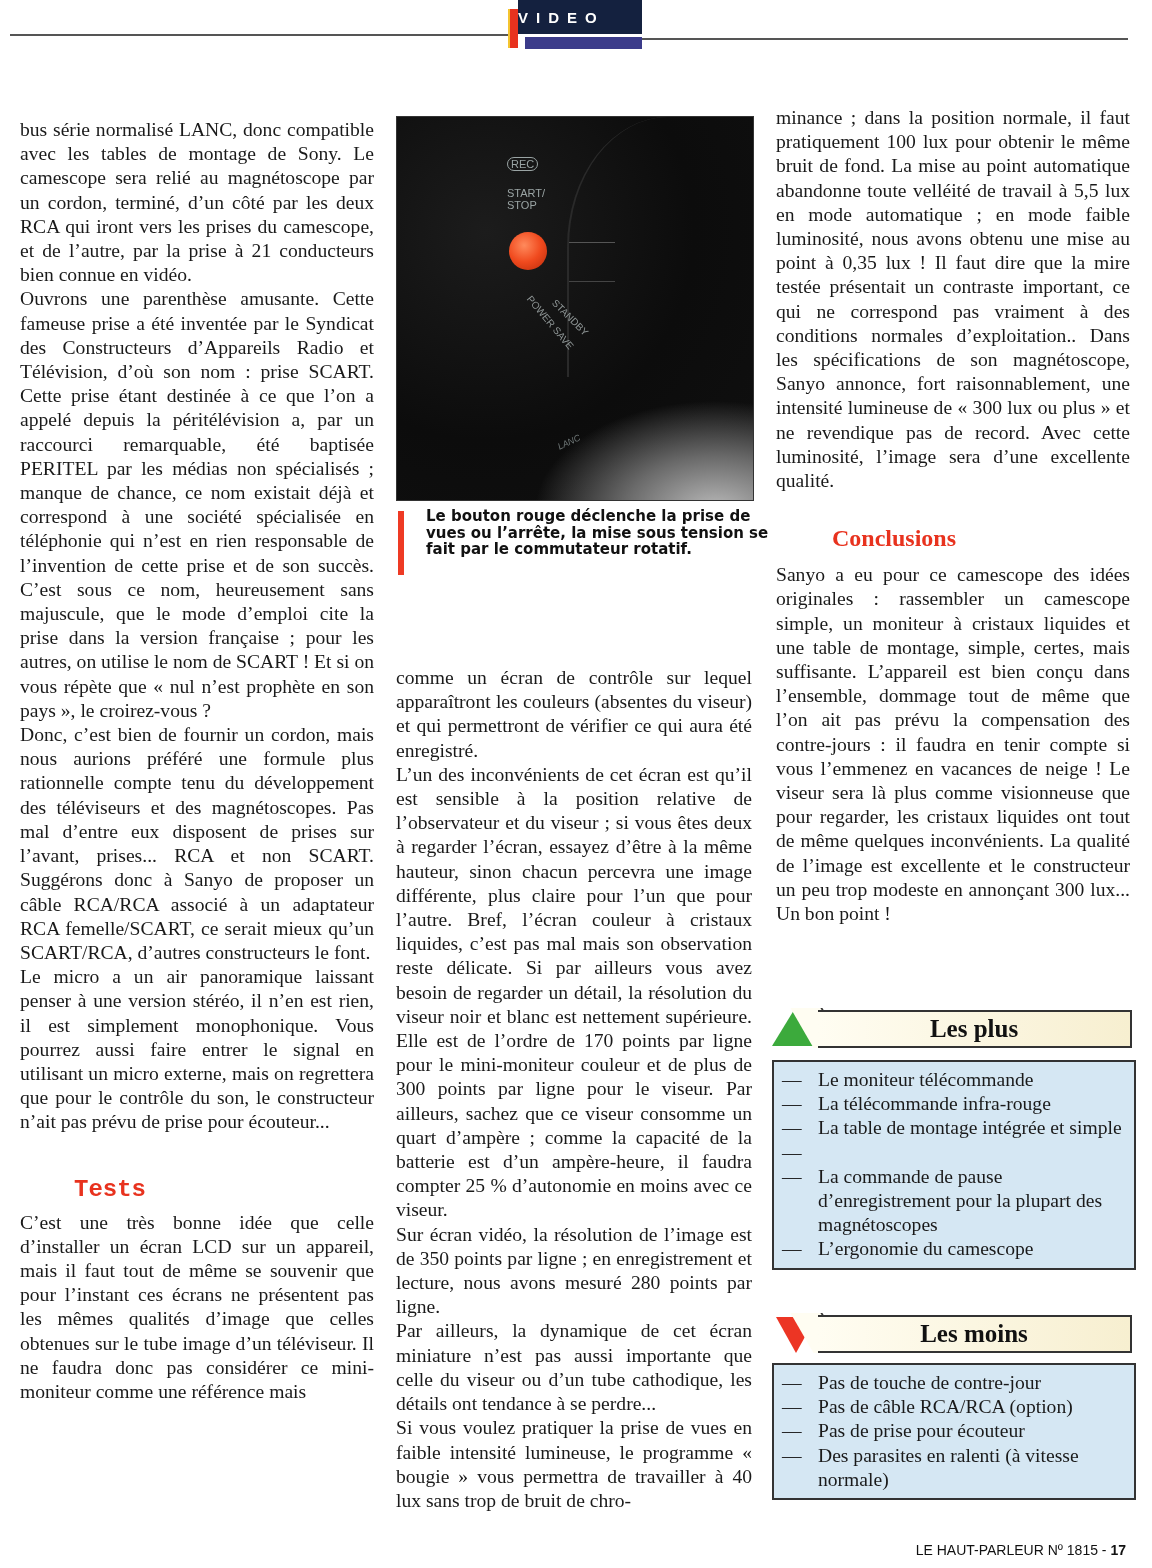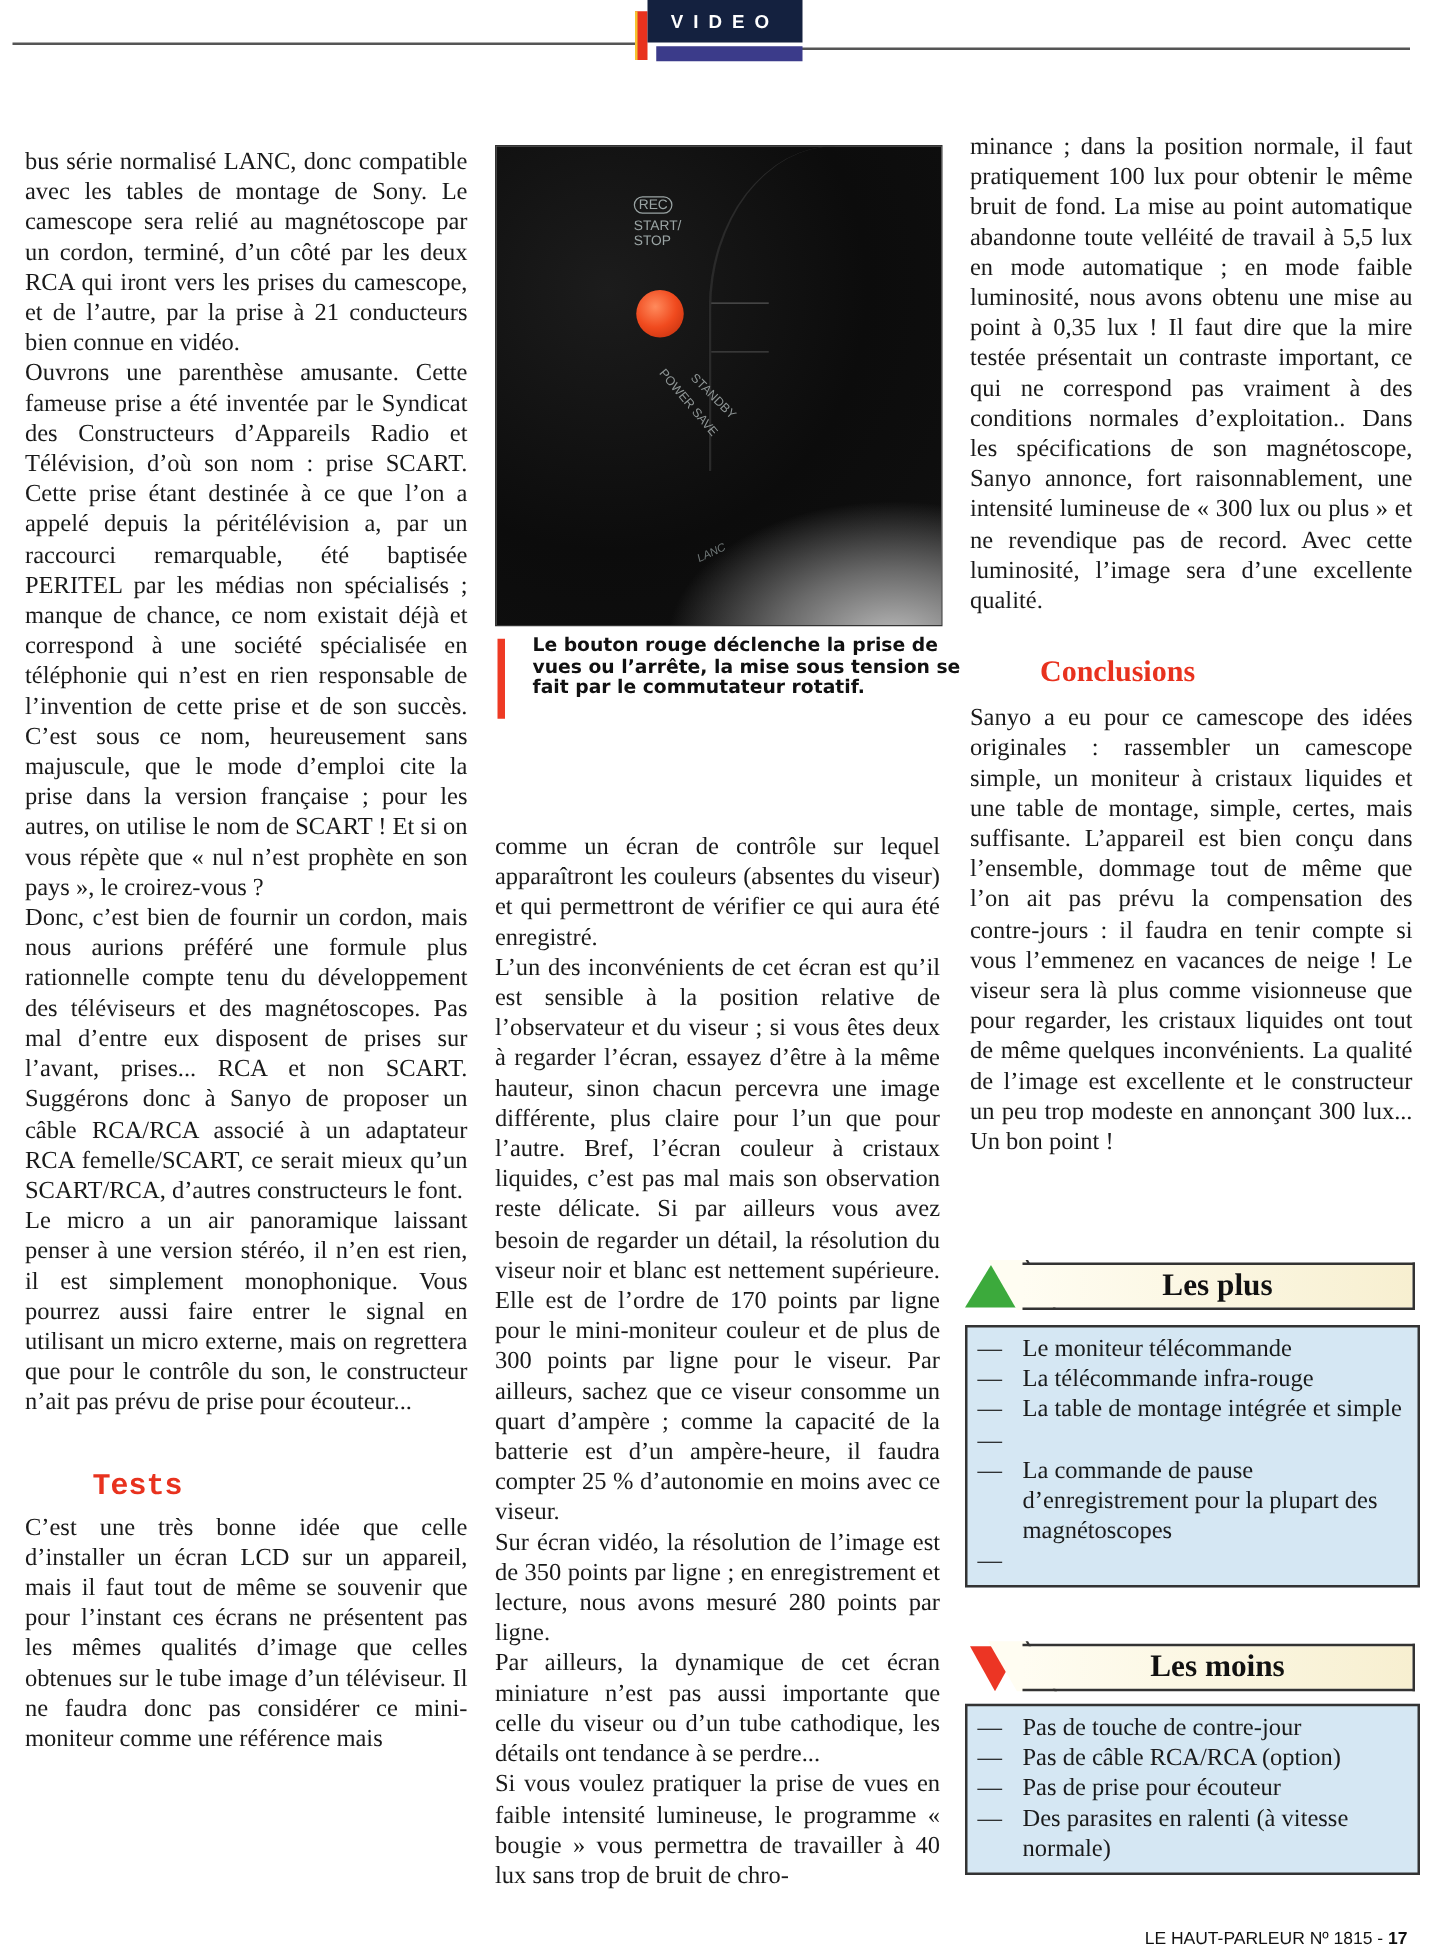--- a/index.html
+++ b/index.html
@@ -6,21 +6,21 @@
   body {
     width: 1152px; height: 1568px; position: relative; overflow: hidden;
     background: #ffffff; color: #1a1a1a;
     font-family: "Liberation Serif", "DejaVu Serif", serif;
   }
   
   .rule-left { position: absolute; left: 10px; top: 34px; width: 498px; height: 2px; background: #555; }
   .rule-right { position: absolute; left: 640px; top: 38px; width: 488px; height: 2px; background: #555; }
   .section-tab {
     position: absolute; left: 518px; top: 0; width: 124px; height: 34px;
-    background: #14213f; color: #fff; display: flex; align-items: center; justify-content: center;
+    background: #14213f; color: #fff; display: flex; align-items: center; justify-content: flex-start;
     font-family: "Liberation Sans", "DejaVu Sans", sans-serif; font-weight: bold; font-size: 15px; letter-spacing: 8px;
   }
   .section-tab-bar { position: absolute; left: 525px; top: 37px; width: 117px; height: 12px; background: #3b3b8a; }
   .section-red { position: absolute; left: 508px; top: 9px; width: 8px; height: 39px; background: #e8321e; border-left: 2px solid #f4c430; }
 
   
   .col { position: absolute; font-size: 19.6px; line-height: 24.2px; text-align: justify; }
   .col p { margin: 0; }
   .col1 { left: 20px; top: 118px; width: 354px; }
   .col2 { left: 396px; top: 624px; width: 356px; margin-top: 42px; }
@@ -33,21 +33,21 @@
   
   .photo {
     position: absolute; left: 396px; top: 116px; width: 356px; height: 383px;
     background: radial-gradient(ellipse at 25% 30%, #1c1c1c 0%, #0c0c0c 55%, #101010 100%);
     border: 1px solid #333; overflow: hidden;
   }
   .photo .shine { position: absolute; right: -40px; bottom: -40px; width: 260px; height: 140px;
     background: radial-gradient(ellipse at 70% 80%, #bcbcbc 0%, #6a6a6a 35%, rgba(20,20,20,0) 70%); }
   .photo .grip { position: absolute; left: 170px; top: 0; width: 200px; height: 260px; border-left: 2px solid #2a2a2a; border-radius: 50% 0 0 0; }
   .photo .rec { position: absolute; left: 110px; top: 40px; color: #9aa4a4; font-family: "Liberation Sans", sans-serif; font-size: 11px; line-height: 12px; }
-  .photo .rec .rec-badge { display: inline-block; border: 1px solid #9aa4a4; border-radius: 8px; padding: 0 3px; margin-bottom: 4px; }
+  .photo .rec .rec-badge { display: inline-block; border: 1px solid #9aa4a4; border-radius: 8px; padding: 0 3px; margin-bottom: 16px; }
   .photo .red-btn { position: absolute; left: 112px; top: 115px; width: 38px; height: 38px; border-radius: 50%;
     background: radial-gradient(circle at 40% 35%, #ff8a5c 0%, #f04a1e 50%, #b82a0a 100%); }
   .photo .switch { position: absolute; left: 172px; top: 125px; width: 46px; height: 38px;
     border-top: 1px solid #555; border-bottom: 1px solid #444; }
   .photo .label-ps { position: absolute; left: 120px; top: 200px; color: #8e9595; font-family: "Liberation Sans", sans-serif; font-size: 10px; transform: rotate(50deg); line-height: 11px; }
   .photo .label-sb { position: absolute; left: 150px; top: 195px; color: #8e9595; font-family: "Liberation Sans", sans-serif; font-size: 10px; transform: rotate(45deg); }
   .photo .lanc { position: absolute; left: 160px; top: 320px; color: #6e7676; font-family: "Liberation Sans", sans-serif; font-size: 9px; font-style: italic; transform: rotate(-25deg); }
 
   .caption {
     position: absolute; left: 398px; top: 508px; width: 350px;
@@ -156,20 +156,21 @@
     </div>
   <div class="item">
       <span class="dash">—</span>
     </div>
   <div class="item">
       <span class="dash">—</span>
       <span class="txt">La commande de pause d’enregistrement pour la plupart des magnétoscopes</span>
     </div>
   <div class="item">
       <span class="dash">—</span>
+      <span class="txt">L’ergonomie du camescope</span>
     </div>
 </div>
 
 <div class="box-head moins-head">
   <div class="tri-down"></div>
   <div class="banner-slash"></div>
   <div class="banner">Les moins</div>
 </div>
 <div class="box-body moins-body">
   <div class="item">

